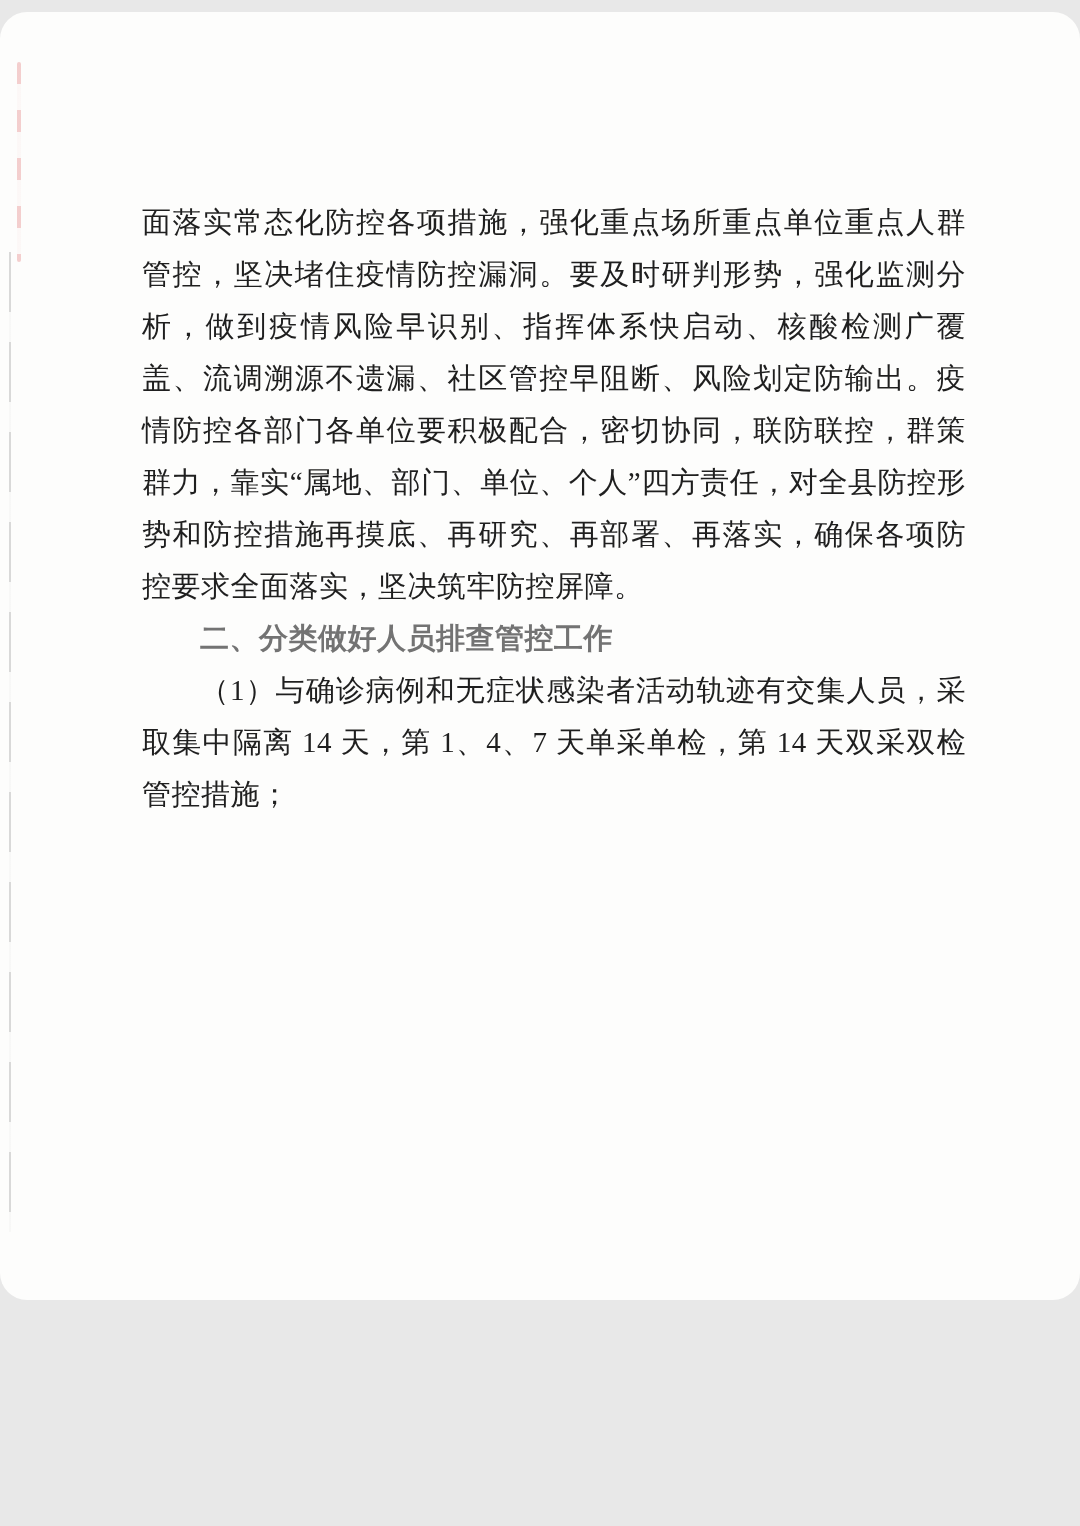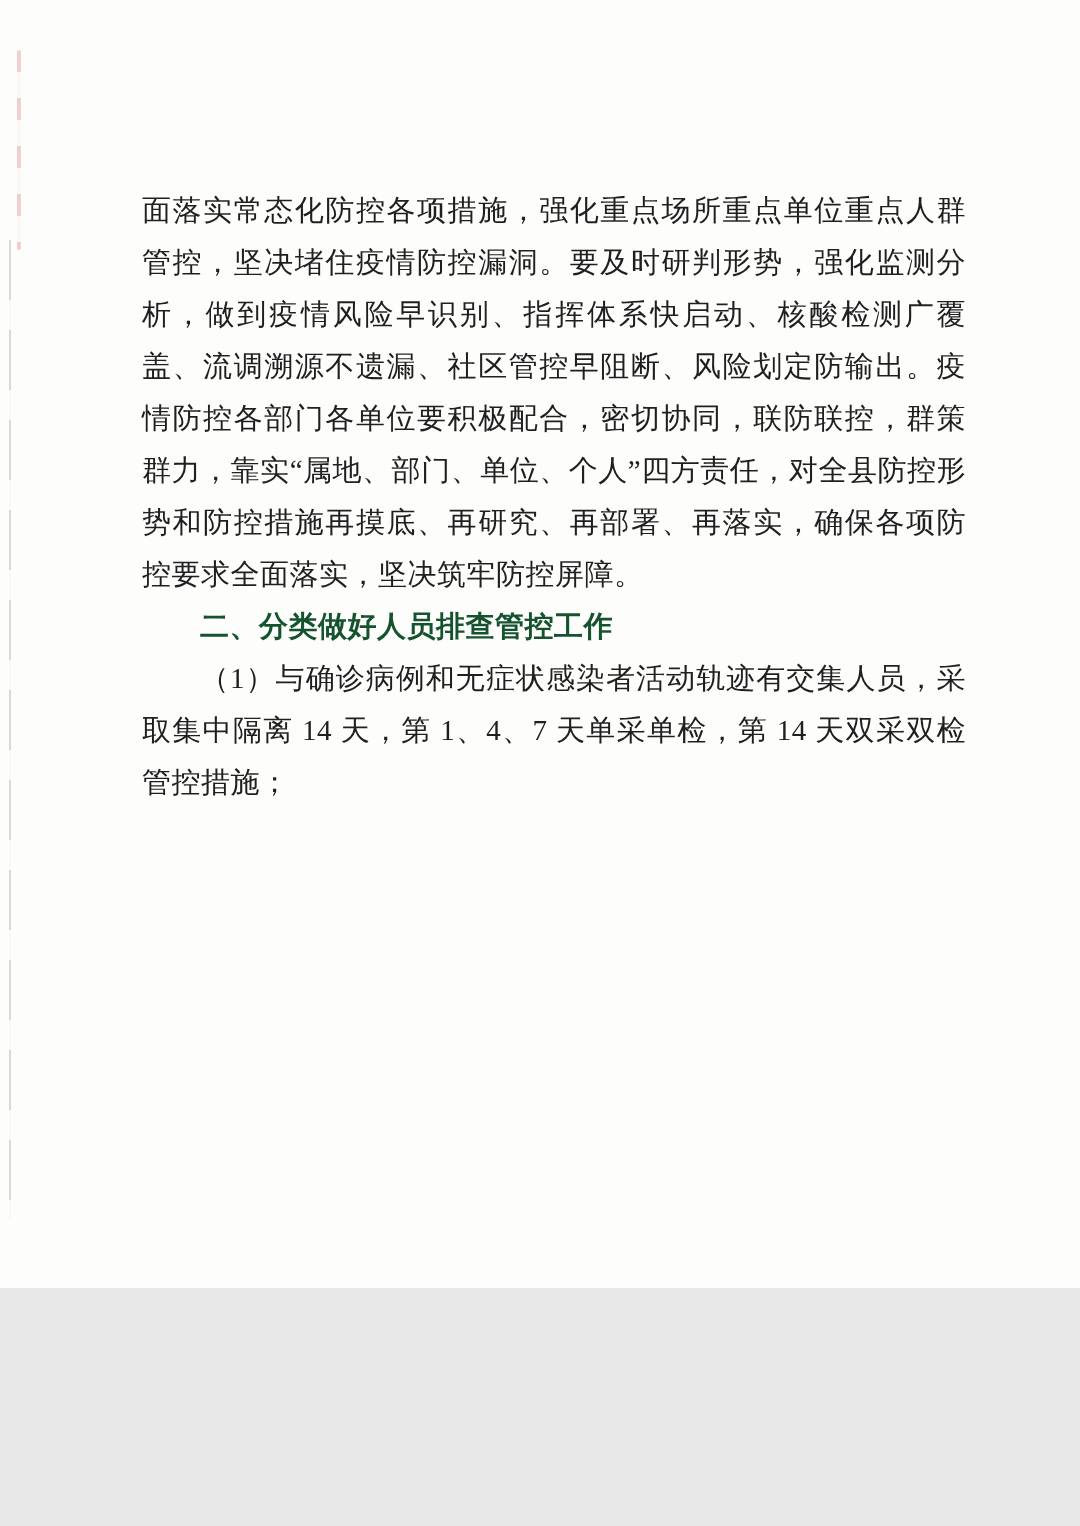--- a/index.html
+++ b/index.html
@@ -4,25 +4,26 @@
 <style>
   html, body {
     margin: 0;
     padding: 0;
     background: #e8e8e8;
   }
   .page {
     position: relative;
     width: 1080px;
     height: 1288px;
-    margin: 0 auto;
+    margin: 12px auto;
     background: #fdfdfc;
     overflow: hidden;
     font-family: "Liberation Serif", "DejaVu Serif", serif;
     color: #1f1f1f;
+    border-radius: 27px;
   }
   
   .edge-line {
     position: absolute;
     left: 9px;
     top: 240px;
     width: 2px;
     height: 980px;
     background: repeating-linear-gradient(
       to bottom,
@@ -59,21 +60,21 @@
     text-justify: inter-character;
     letter-spacing: 0.5px;
     word-break: break-all;
   }
   .para.indent {
     text-indent: 2em;
   }
   .para.heading {
     font-family: "Liberation Sans", "DejaVu Sans", sans-serif;
     font-weight: 700;
-    color: #14532d;
+    color: #737373;
   }
   .footer {
     position: absolute;
     left: 0;
     top: 1362px;
     width: 100%;
     text-align: center;
     font-size: 27px;
     line-height: 40px;
     color: #2c2c2c;

